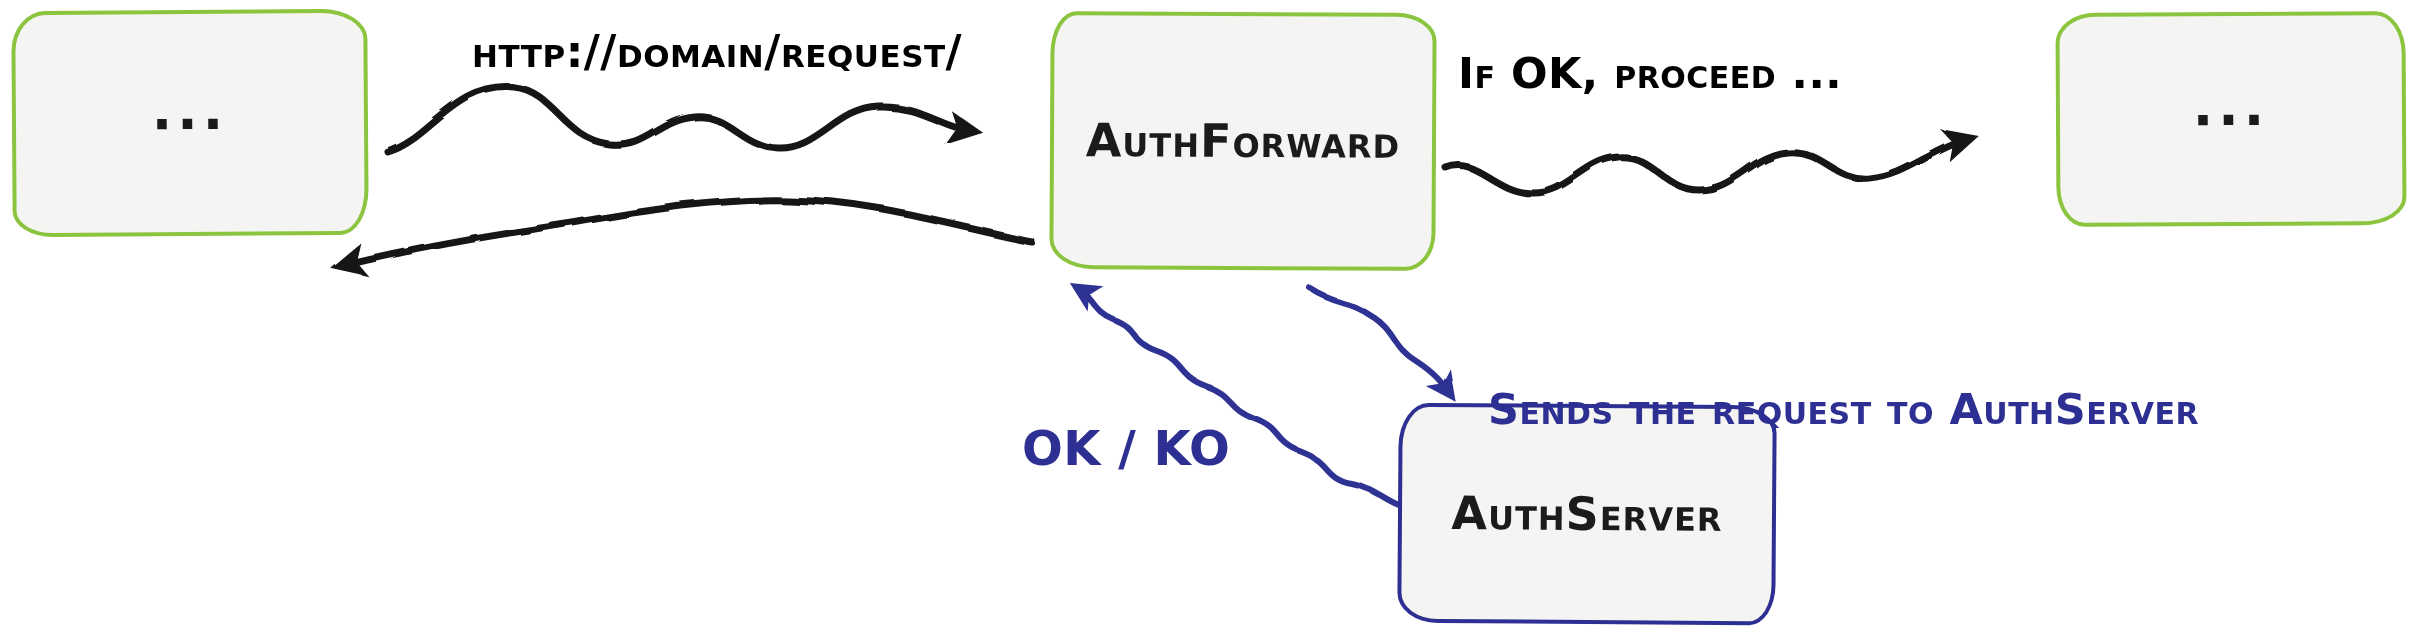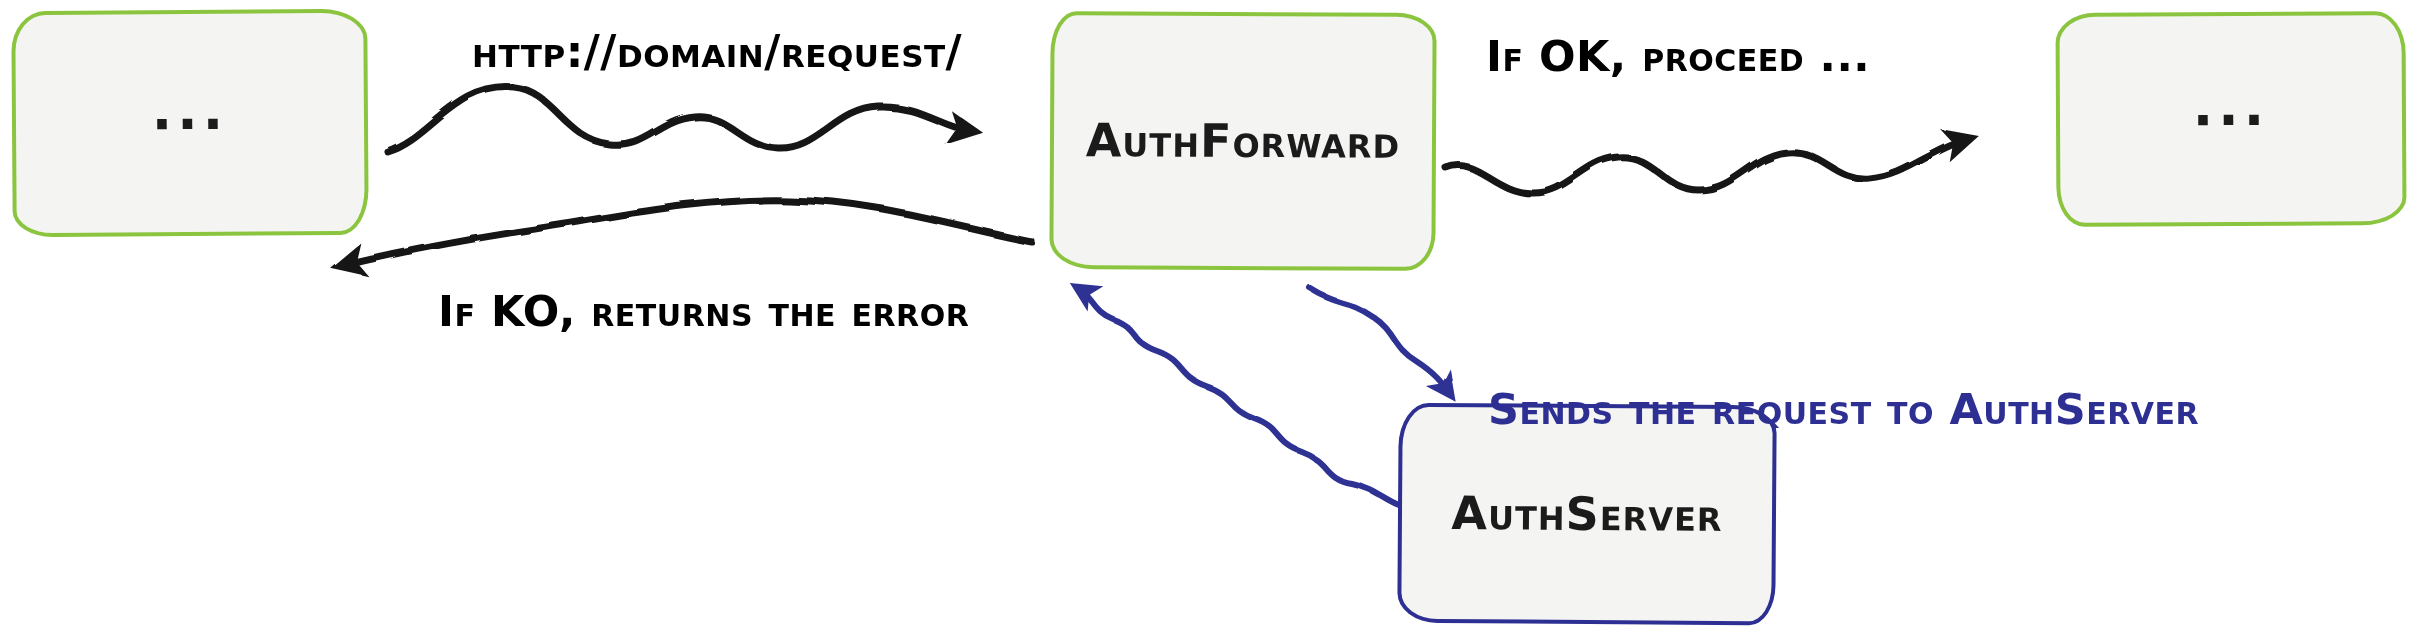--- a/index.html
+++ b/index.html
@@ -56,21 +56,21 @@
     font-variant: small-caps;
     font-weight: 700;
     font-size: 43px;
     color: #000000;
     white-space: nowrap;
     letter-spacing: 0.5px;
   }
   .edge-label.blue { color: #2d3092; }
 
   .lbl-request { left: 472px;  top: 26px;  font-size: 44px; }
-  .lbl-ok      { left: 1458px; top: 31px; margin-left: 28px; }
+  .lbl-ok      { left: 1458px; top: 48px; }
   .lbl-ko      { left: 438px;  top: 286px; }
   .lbl-send    { left: 1488px; top: 348px; margin-top: 36px; }
   .lbl-okko    { left: 1022px; top: 420px; font-size: 48px; }
 </style>
 </head>
 <body>
 
 <div class="canvas">
 
   <svg class="arrows" viewBox="0 0 2420 639">
@@ -107,16 +107,16 @@
   <div class="node green upstream">
     <span class="dots">...</span>
   </div>
 
   <div class="node blue auth-server">
     <span class="node-label">AuthServer</span>
   </div>
 
   <div class="edge-label lbl-request">http://domain/request/</div>
   <div class="edge-label lbl-ok">If OK, proceed ...</div>
-  <div class="edge-label lbl-ko">If KO, returns the error</div>
   <div class="edge-label blue lbl-send">Sends the request to AuthServer</div>
+  <div class="edge-label blue lbl-okko">OK / KO</div>
 
 </div>
 
 </body></html>

